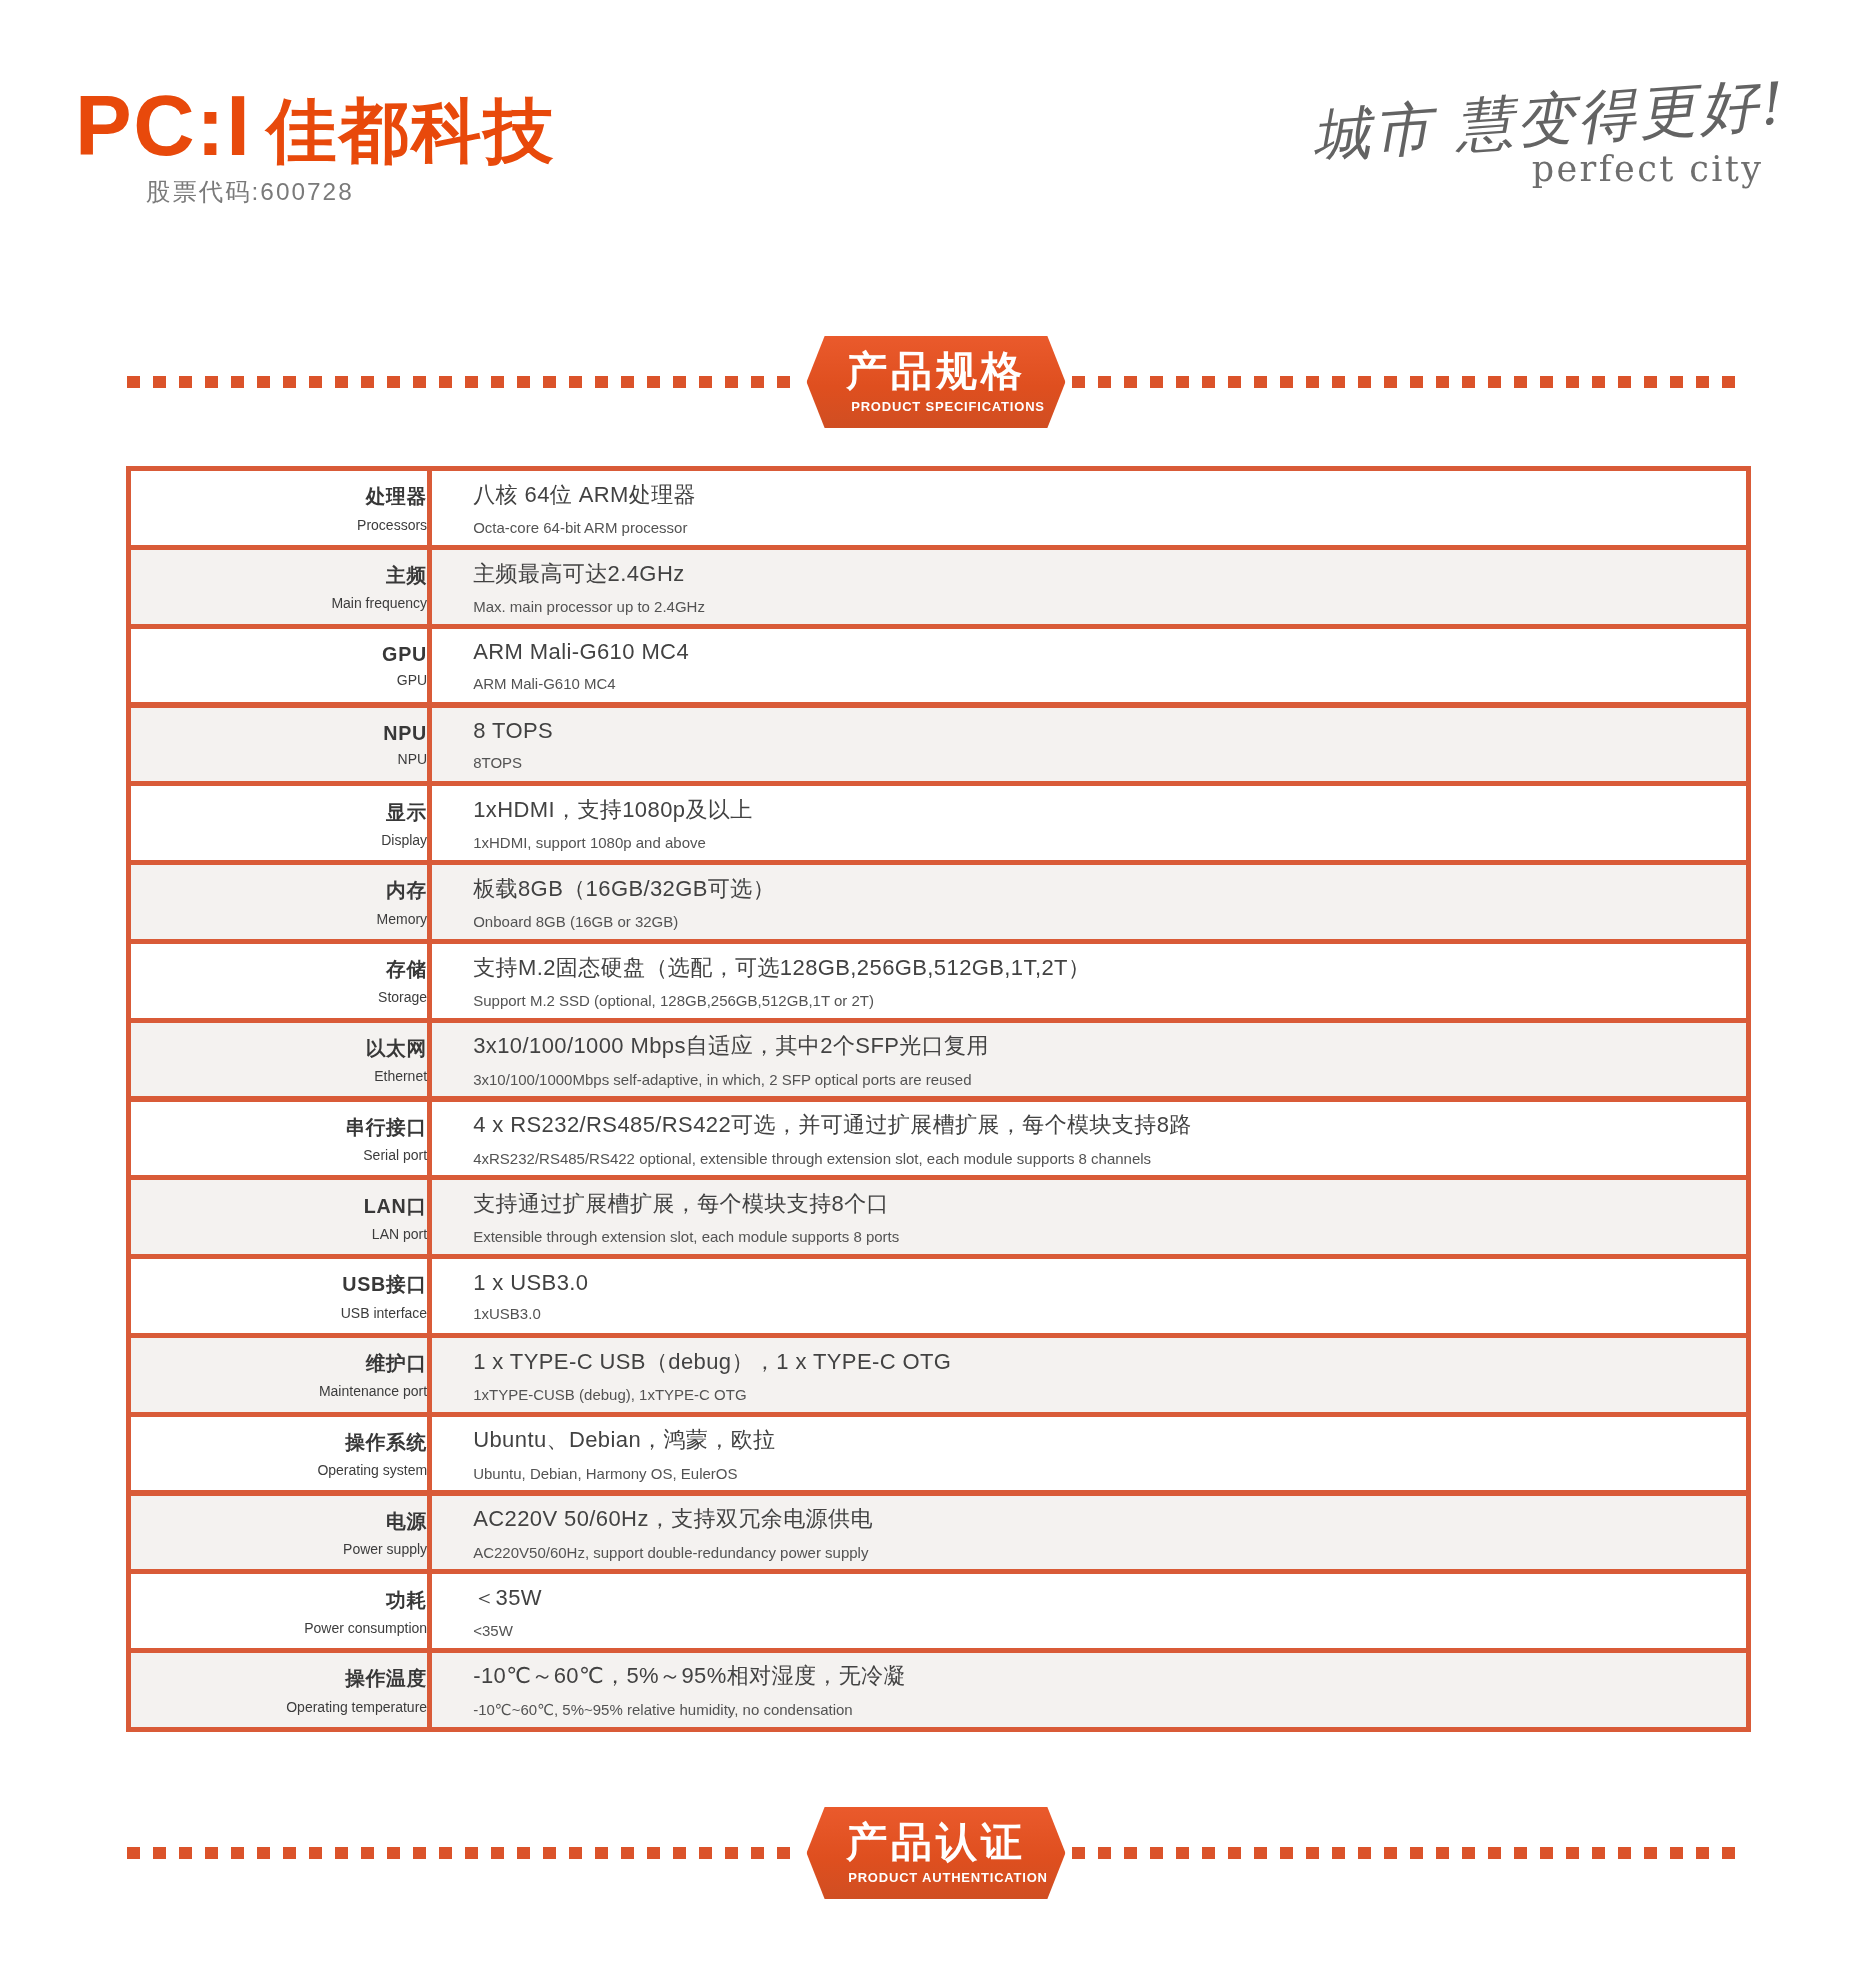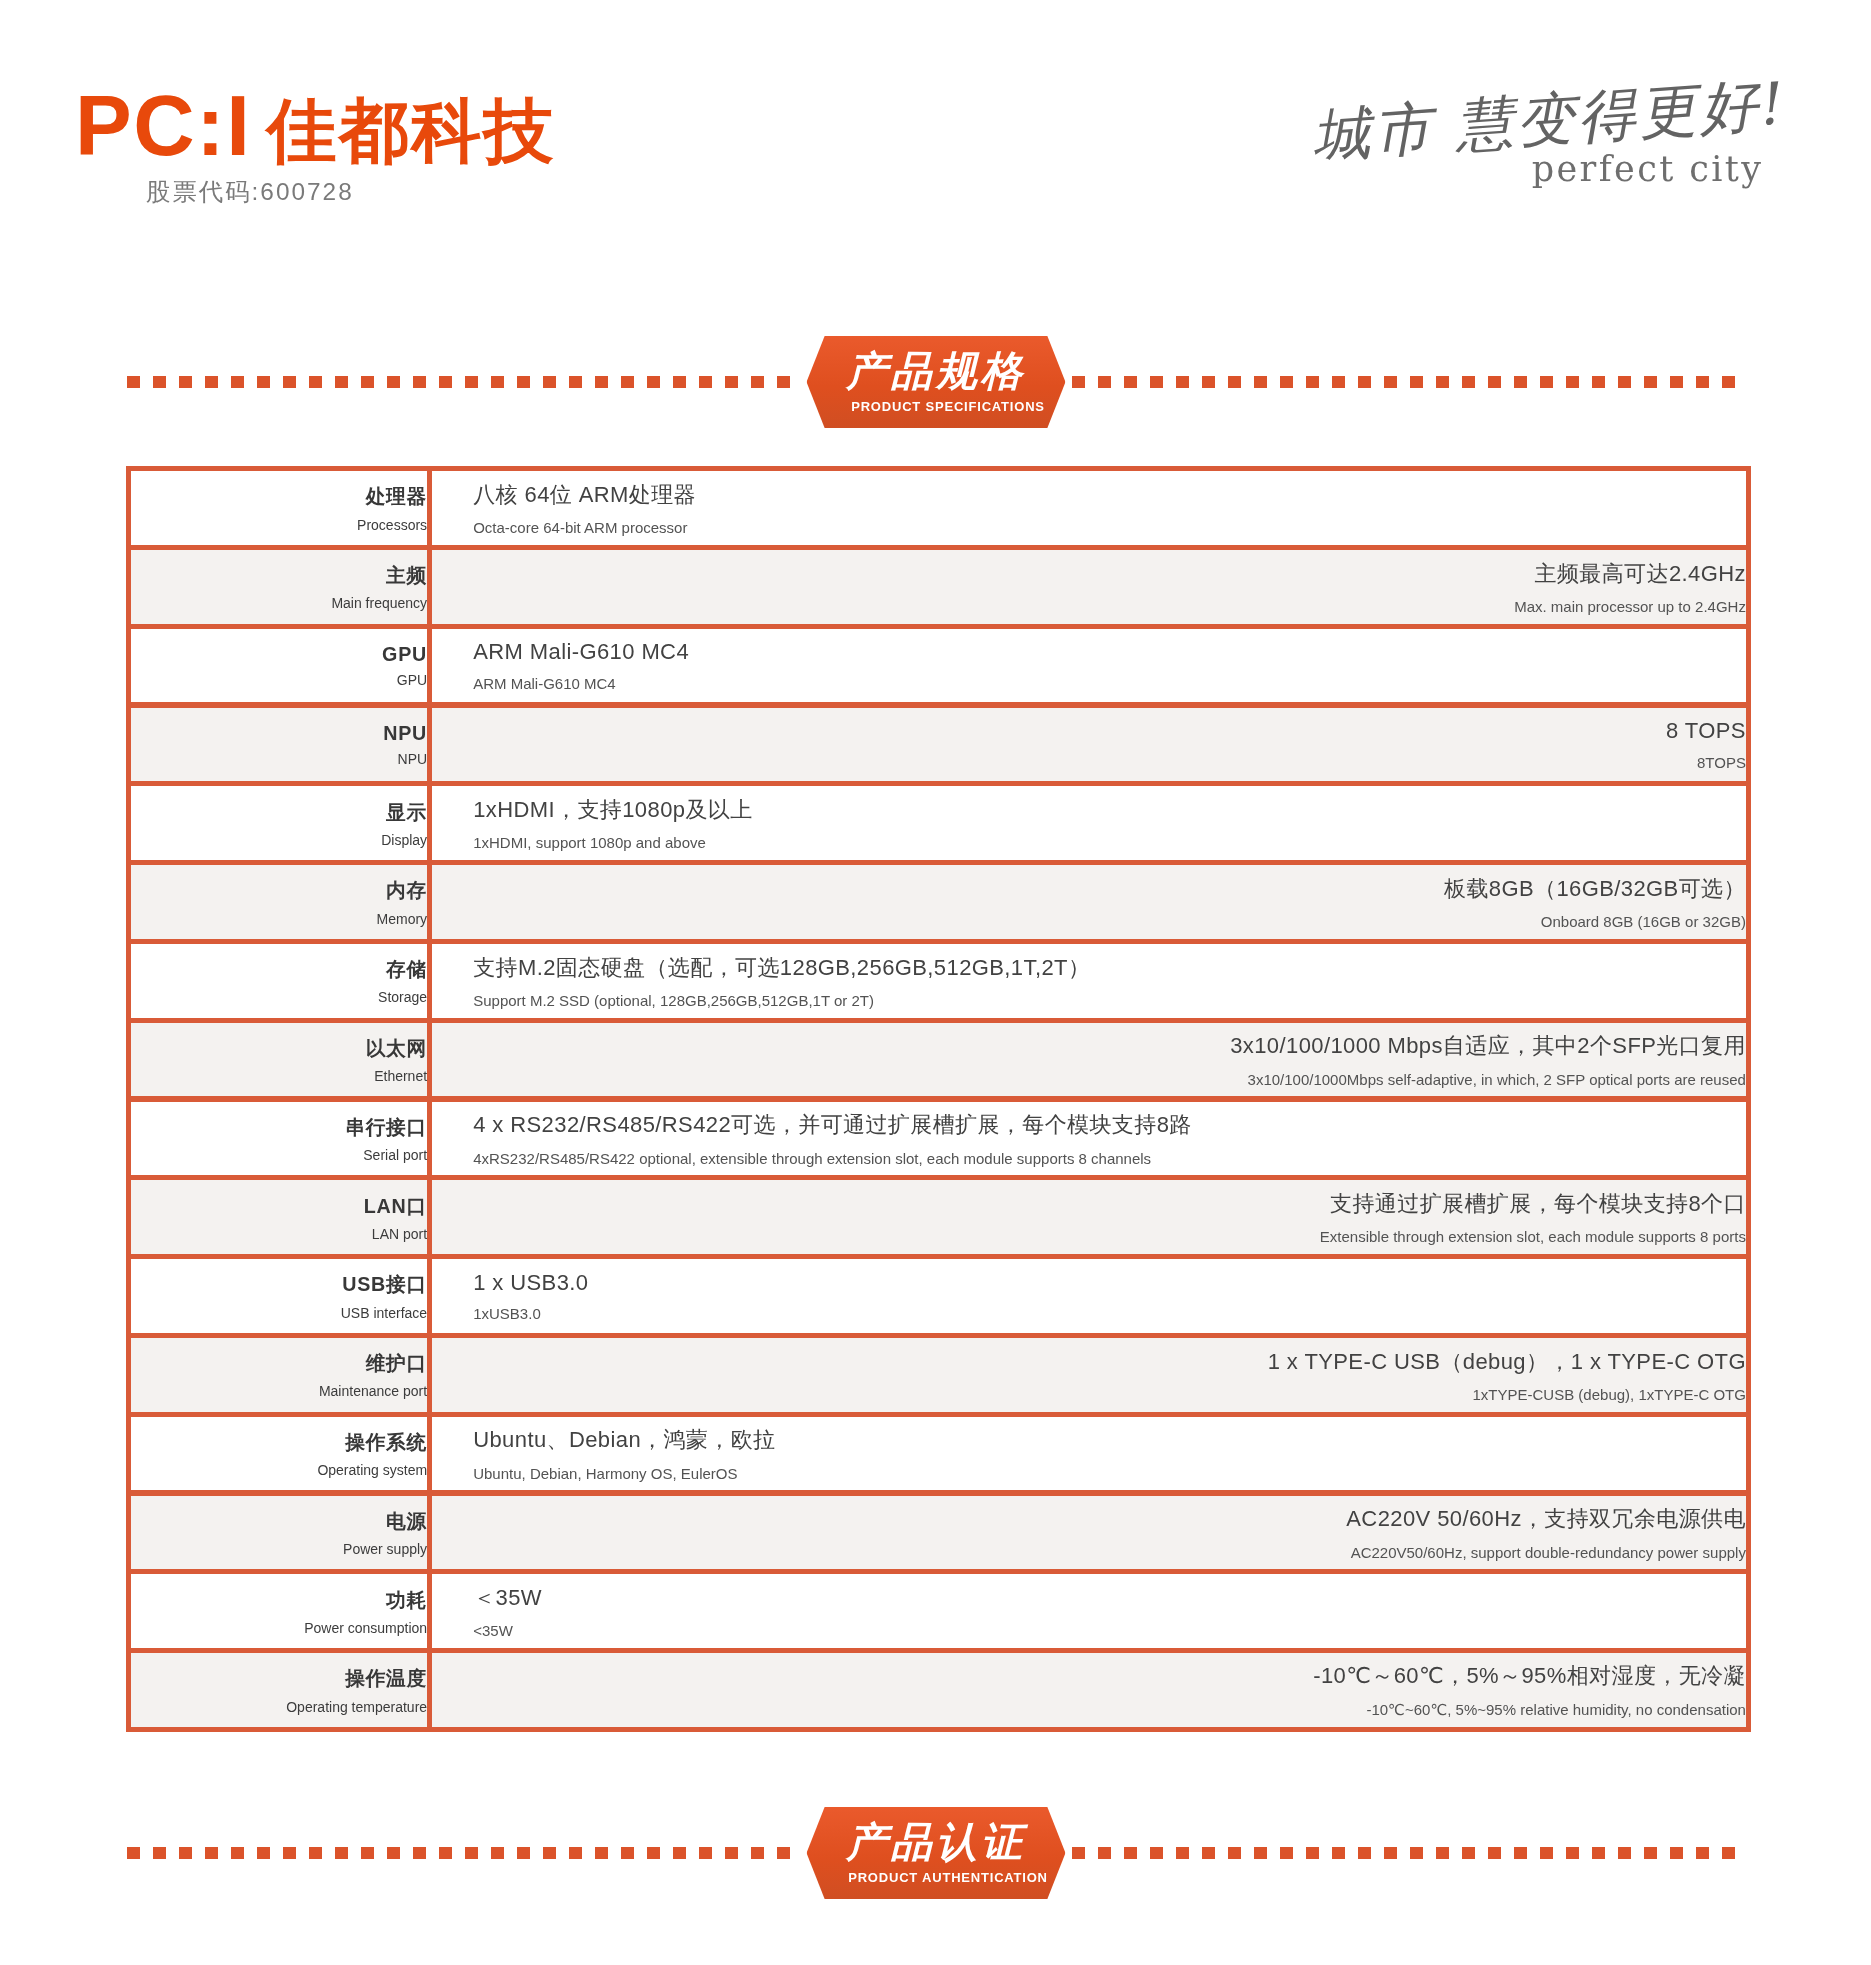--- a/index.html
+++ b/index.html
@@ -17,29 +17,29 @@
   .slogan-en{font-family:"DejaVu Serif","Liberation Serif",serif;font-size:35px;color:#6e6e6e;
              letter-spacing:2.4px;margin-top:5.5px;padding-right:23.6px;}
 
   
   .dash{position:absolute;height:11.8px;
         background:repeating-linear-gradient(90deg,#DB532A 0 13px,transparent 13px 26px);}
   .badge{position:absolute;left:50%;transform:translateX(-50%);width:259px;height:92px;
          background:linear-gradient(180deg,#EA5A2C 0%,#DF4F1F 55%,#D04E22 100%);
          clip-path:polygon(7% 0,93% 0,100% 50%,93% 100%,7% 100%,0 50%);
          display:flex;flex-direction:column;align-items:center;justify-content:center;color:#fff;}
-  .badge .bcn{font-size:41px;font-weight:800;letter-spacing:3.9px;line-height:1;font-style:italic;}
+  .badge .bcn{font-size:41px;font-weight:800;letter-spacing:3.9px;line-height:1;}
   .badge .ben{font-size:13px;font-weight:700;letter-spacing:0.8px;margin-top:7px;white-space:nowrap;margin-left:24px;}
 
   
   .spec-table{position:absolute;left:126px;top:466px;width:1625px;height:1266px;box-sizing:border-box;
               background:#D95B38;padding:5.1px;display:grid;grid-template-columns:296px 1fr;
               grid-template-rows:repeat(16,1fr);gap:5.1px;}
   .cell{background:#ffffff;display:flex;flex-direction:column;justify-content:center;min-width:0;}
-  .cell.alt{background:#F4F2F0;align-items:flex-end;}
+  .cell.alt{background:#F4F2F0;}
   .cell.left{align-items:flex-end;text-align:center;gap:6.3px;}
   .cell.right{padding-left:41px;gap:9.4px;}
   .lcn{font-size:19.7px;font-weight:700;color:#383838;letter-spacing:0.8px;}
   .len{font-size:14px;font-weight:400;color:#3c3c3c;}
   .vcn{font-size:22px;color:#424242;letter-spacing:0.4px;white-space:nowrap;}
   .ven{font-size:15px;color:#535353;white-space:nowrap;}
 </style>
 </head>
 <body>
 

